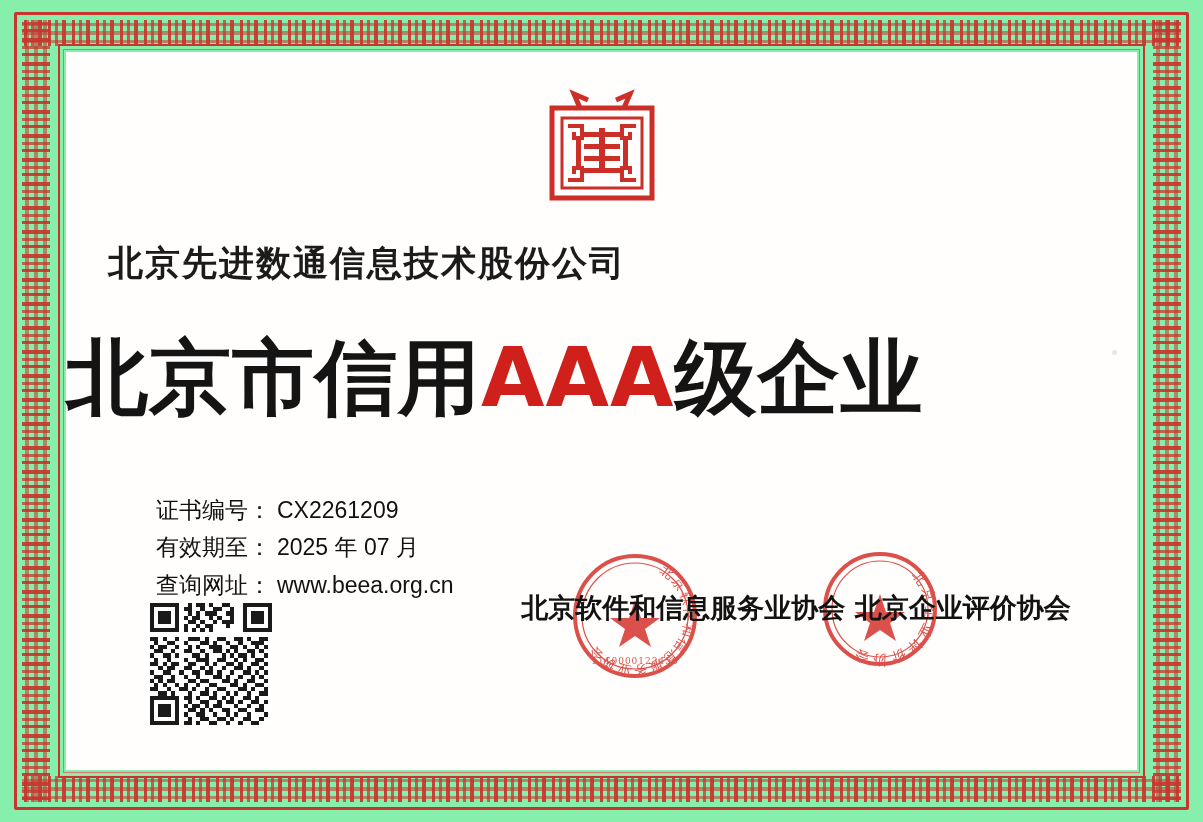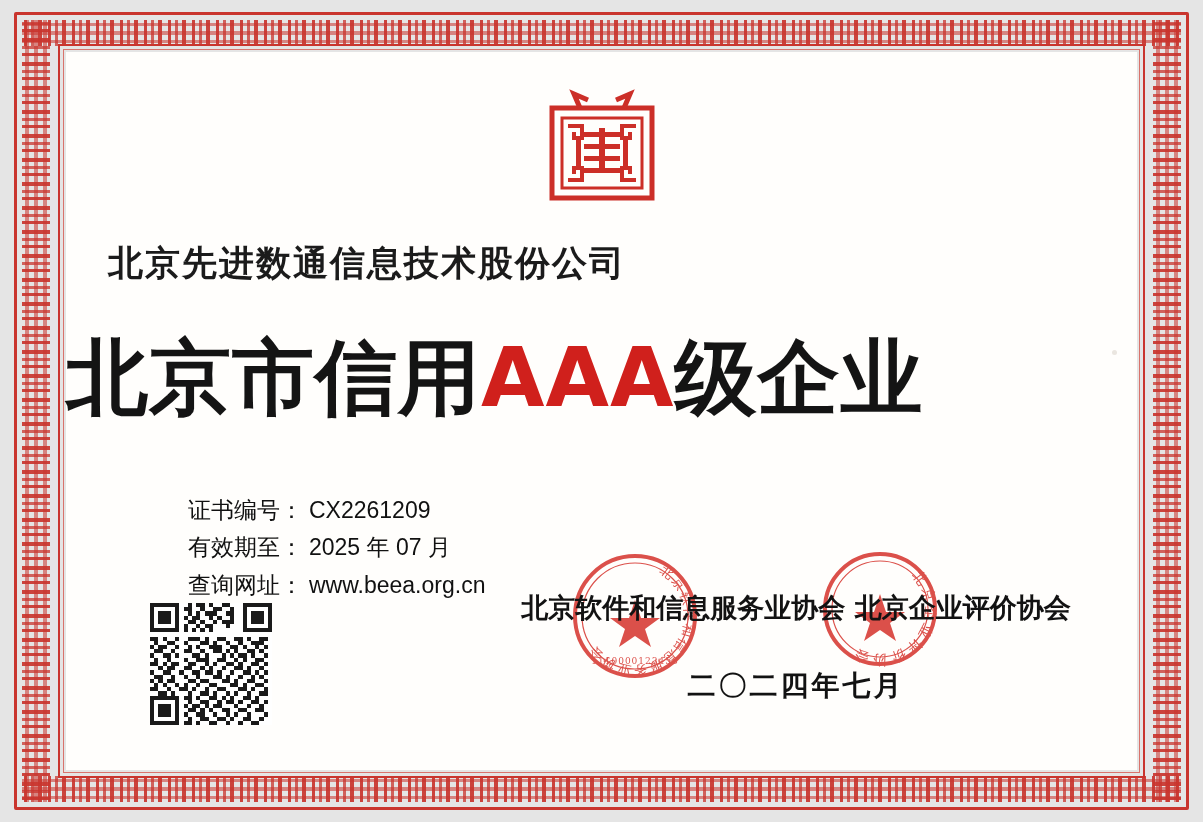--- a/index.html
+++ b/index.html
@@ -12,21 +12,21 @@
     height: 822px;
     overflow: hidden;
     font-family: "Liberation Serif", serif;
   }
 
   
   #certificate {
     position: relative;
     width: 1203px;
     height: 822px;
-    background: #e5e5e5;
+    background: #86efac;
     box-sizing: border-box;
     padding-left: 10px;
   }
 
   
   .border-band {
     position: absolute;
     box-sizing: border-box;
   }
   .band-outer {
@@ -179,21 +179,21 @@
   .meta {
     position: absolute;
     top: 440px;
     left: 90px;
     font-family: "DejaVu Serif", "Liberation Serif", serif;
     font-size: 23px;
     color: #111;
     line-height: 1.62;
   }
   .meta-row { white-space: nowrap; }
-  .meta-label { display: inline-block; margin-left: 32px; }
+  .meta-label { display: inline-block; }
   .meta-value { display: inline-block; padding-left: 6px; font-family: Liberation Sans, sans-serif; }
 
   
   .qr {
     position: absolute;
     left: 84px;
     top: 551px;
     width: 122px;
     height: 122px;
     background: #fff;
@@ -538,18 +538,17 @@
         <circle cx="59" cy="59" r="48" fill="none" stroke="#d42b24" stroke-width="1.2"></circle>
         <path id="arc2" d="M59 13 a46 46 0 1 1 -0.1 0" fill="none"></path>
         <text font-family="'DejaVu Serif', serif" font-size="14" fill="#d42b24" letter-spacing="3">
           <textPath href="#arc2" startOffset="12%">北京企业评价协会</textPath>
         </text>
         <polygon fill="#d42b24" points="59,44 65,62 84,62 69,73 75,91 59,80 43,91 49,73 34,62 53,62"></polygon>
       </svg>
     </div>
 
     <div class="issuer">北京软件和信息服务业协会  北京企业评价协会</div>
-    <div class="issue-date">二〇二四年七月</div>
 
   </div>
 
   <div class="speck" style="left:1112px; top:350px; width:5px; height:5px;"></div>
 </div>
 
 </body></html>

